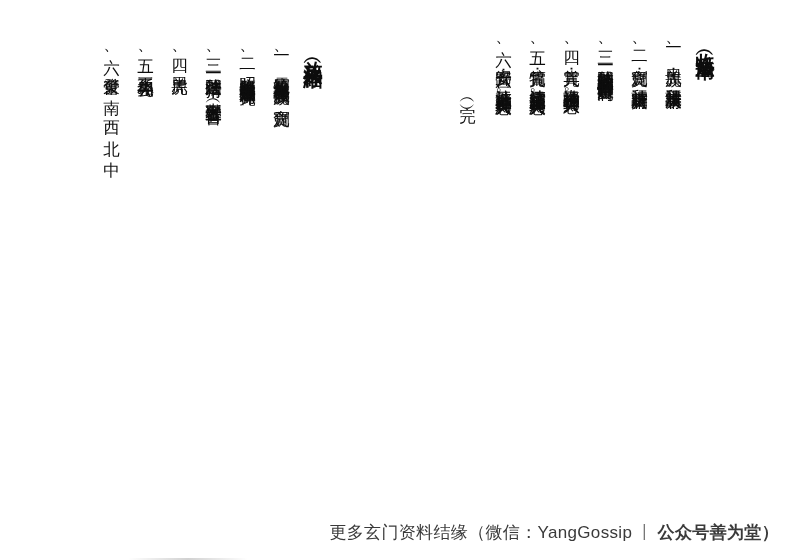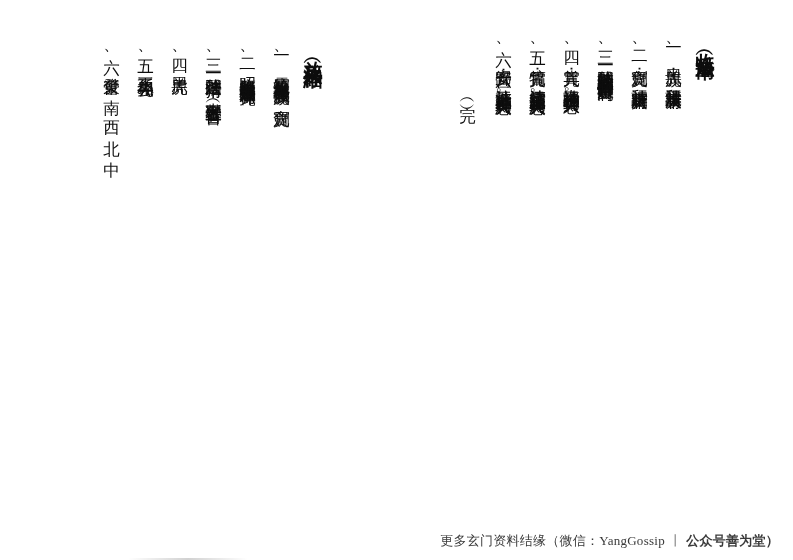--- a/index.html
+++ b/index.html
@@ -48,25 +48,25 @@
 
   .end-mark {
     font-size: 16.5px;
   }
 
   
   #footer {
     position: absolute;
     left: 0;
     right: 0;
-    bottom: 10px;
+    bottom: 16px;
     text-align: right;
     padding-right: 14px;
-    font-family: Liberation Serif, serif;
-    font-size: 13px;
+    font-family: Liberation Sans, sans-serif;
+    font-size: 17px;
     color: #3a3a3a;
     letter-spacing: 0.02em;
   }
   #footer .sep {
     color: #777777;
     padding: 0 4px;
   }
   #footer .bold {
     font-weight: bold;
   }

